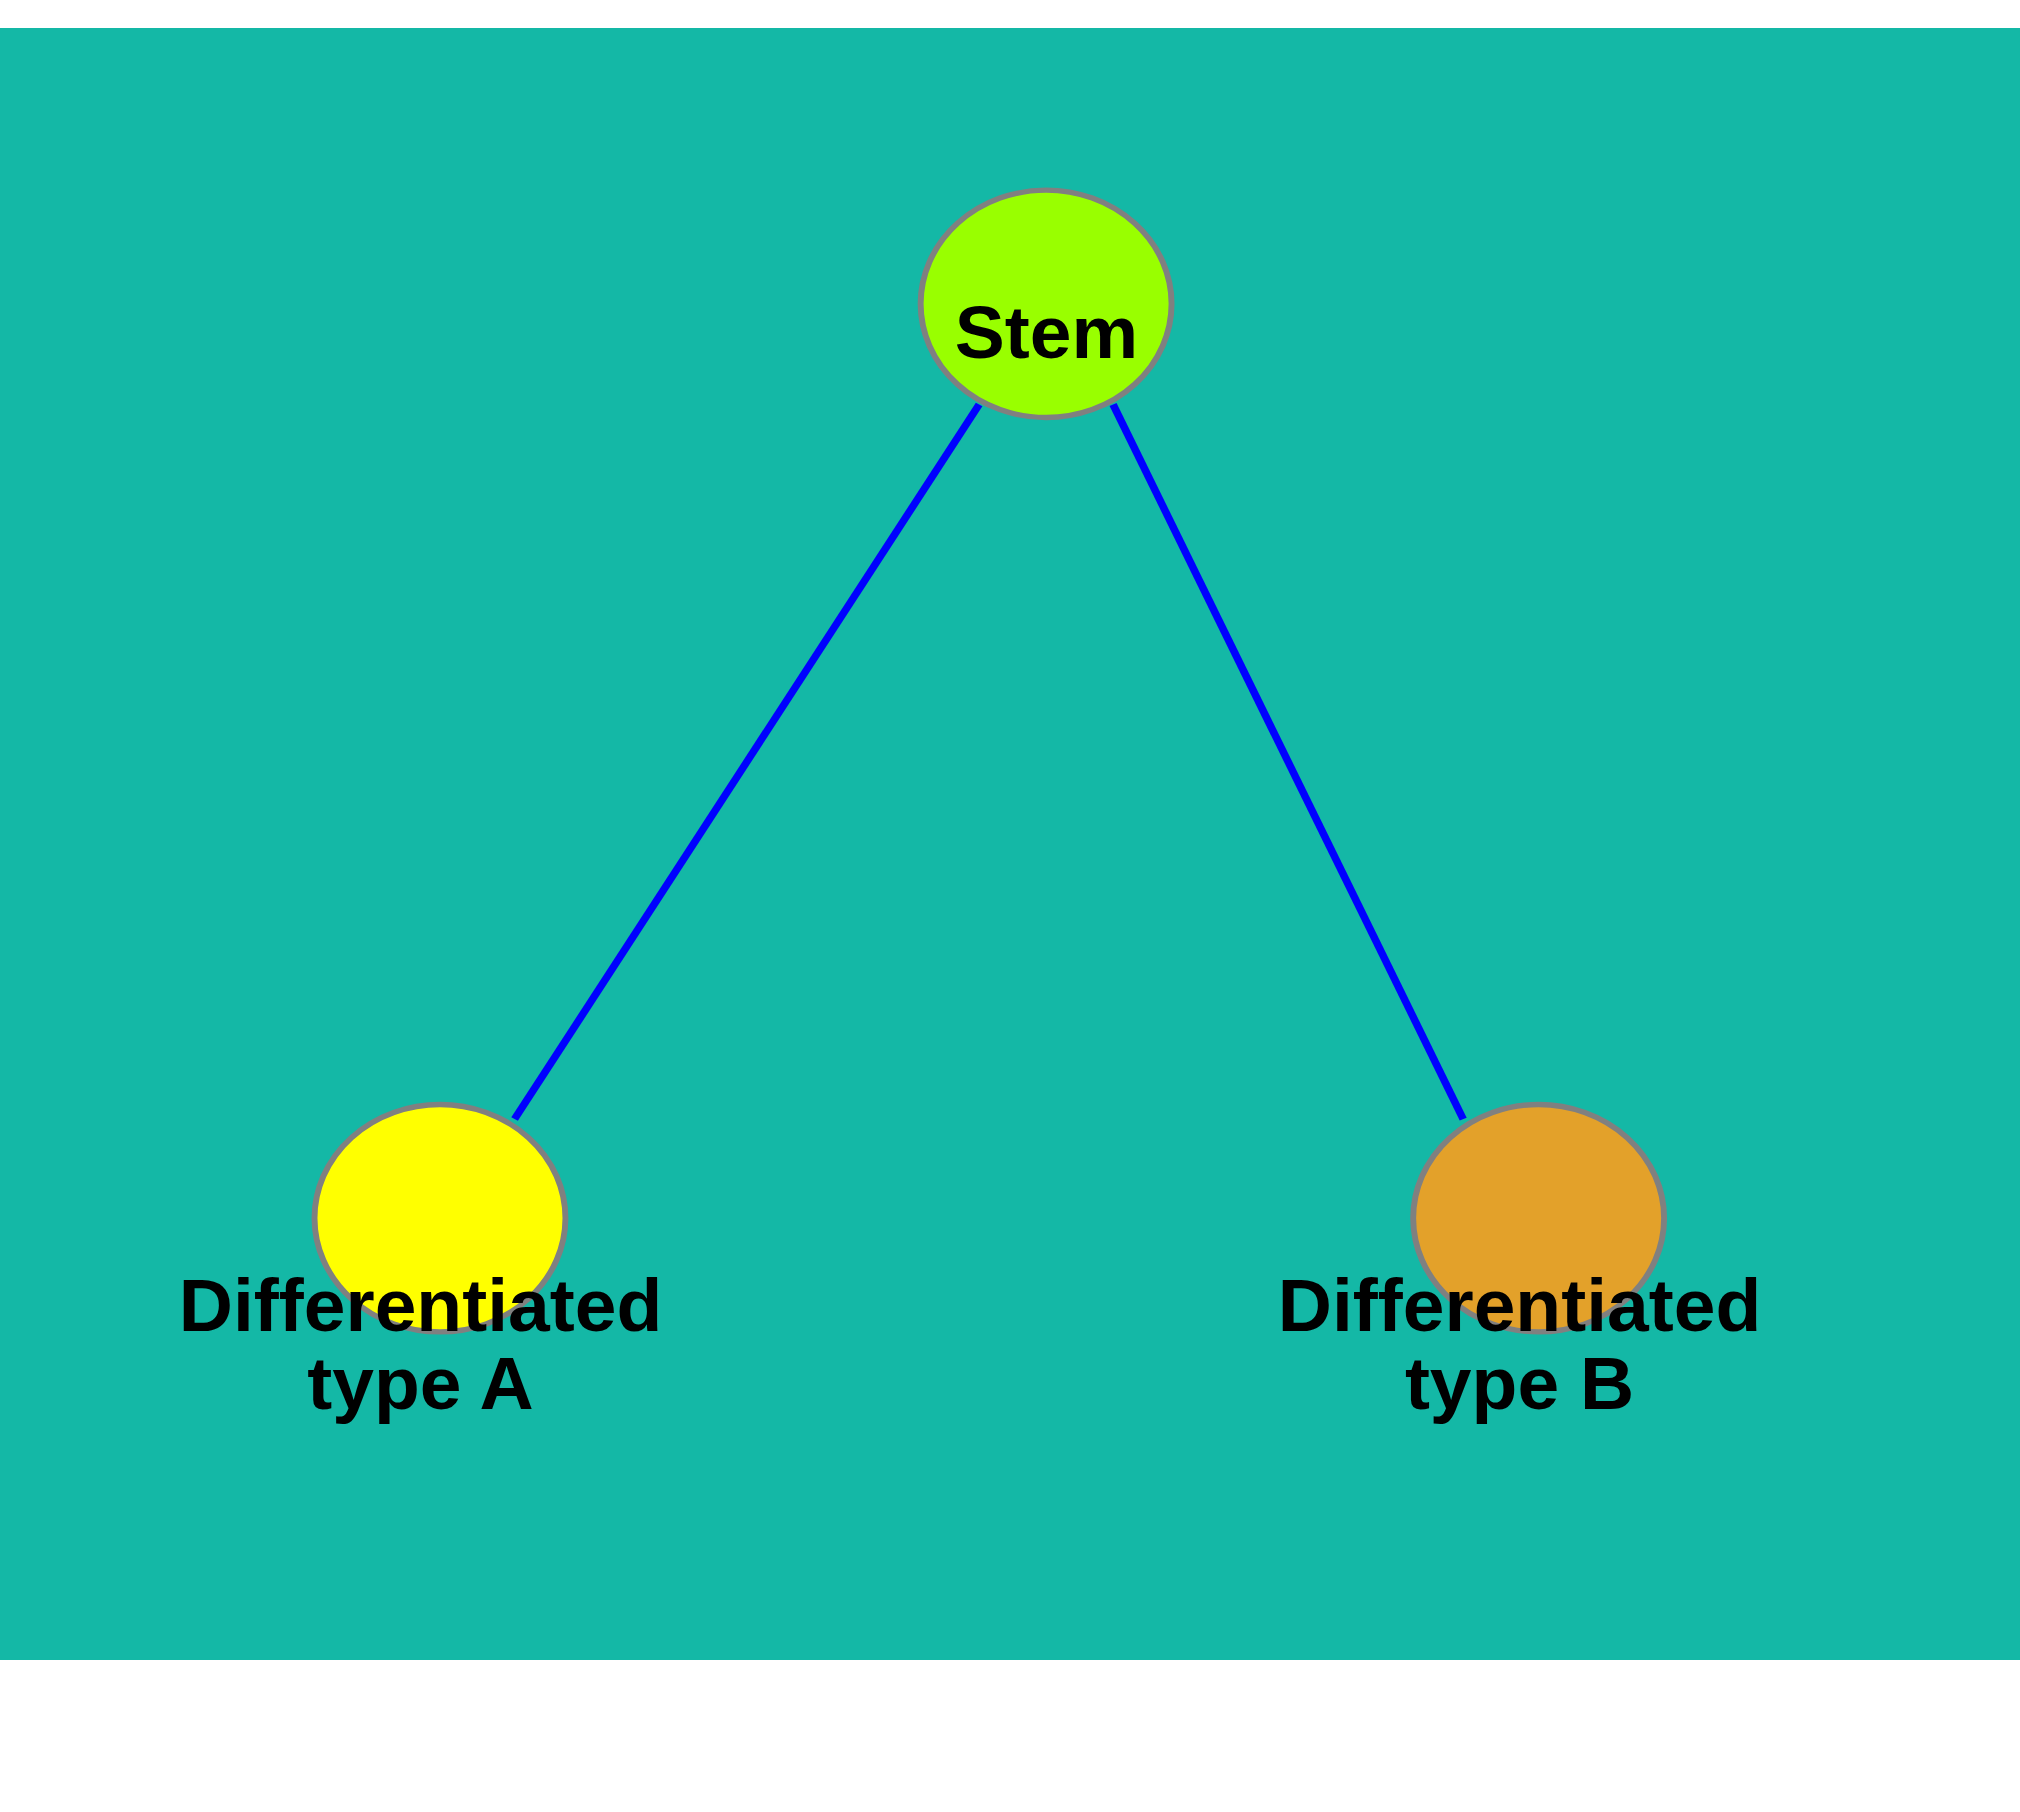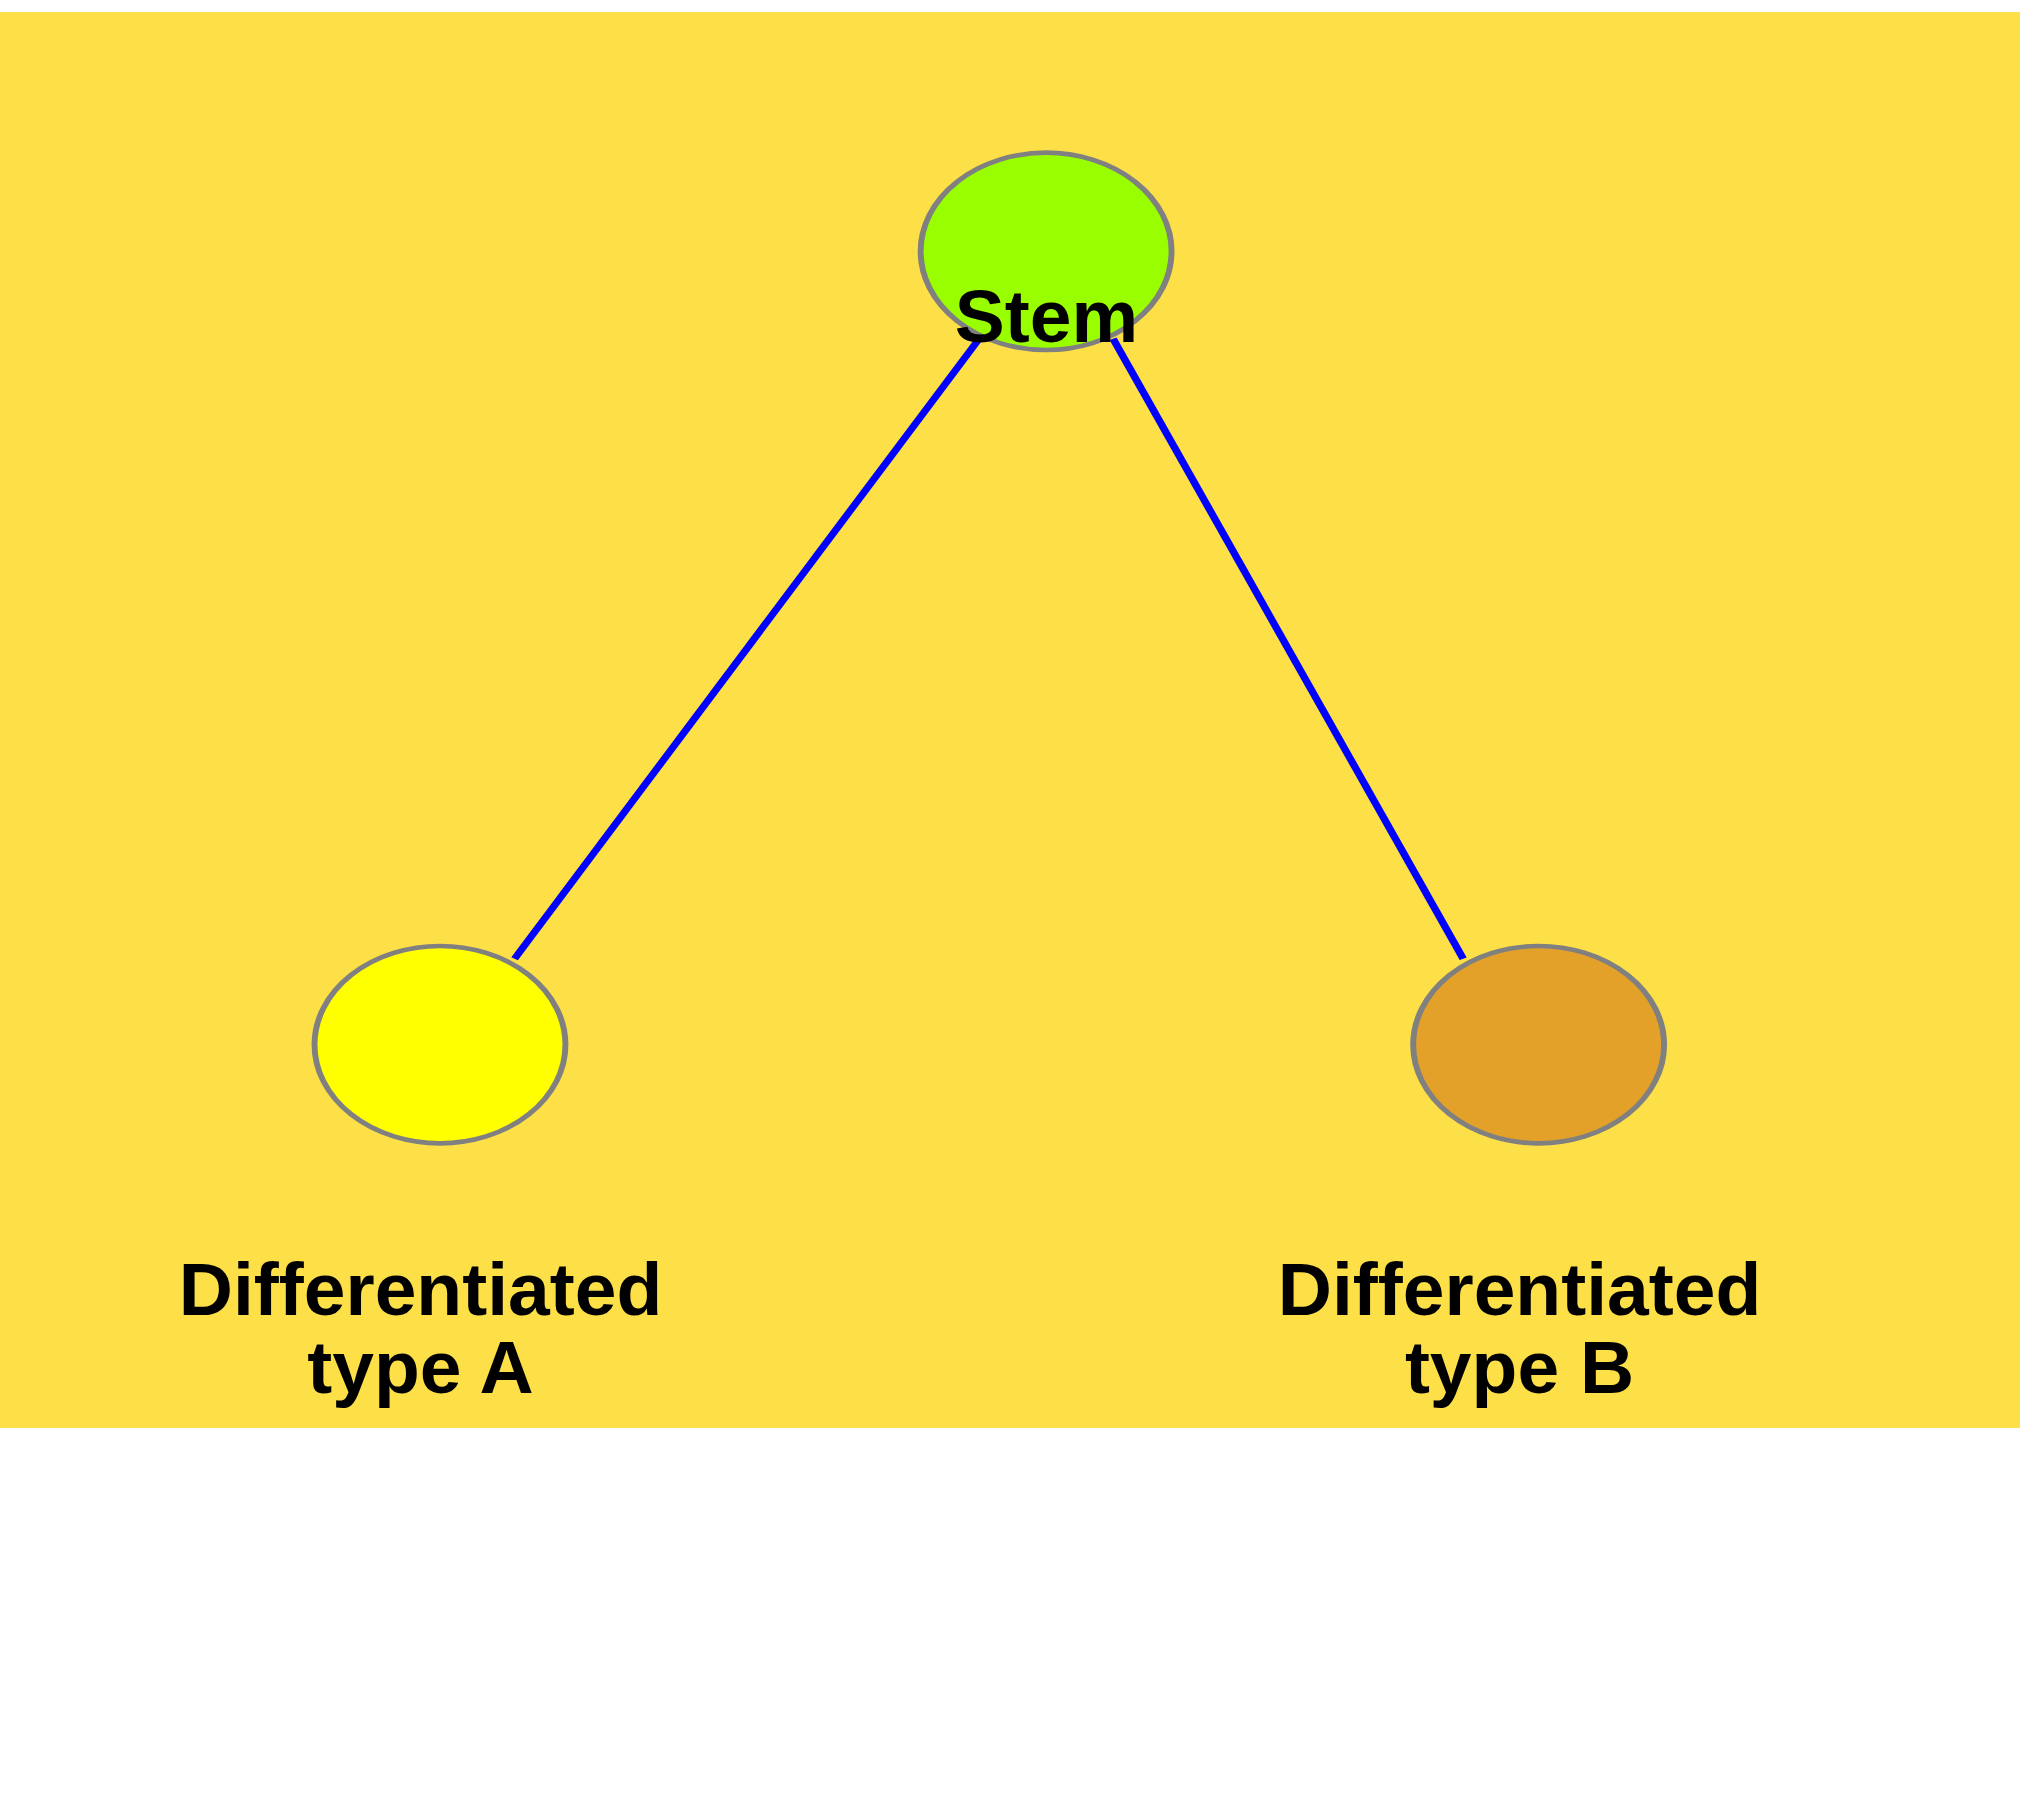--- a/index.html
+++ b/index.html
@@ -39,21 +39,21 @@
     line-height: 1.04;
     white-space: pre;
     pointer-events: none;
     font-family: "Liberation Sans", sans-serif;
   }
 </style>
 </head>
 <body>
 
 <div id="canvas" style="width: 2021px; height: 1812px; background: rgb(255, 255, 255);">
-  <div id="plot-area" style="background: #fde047; height: 1416px;">
+  <div id="plot-area" style="background: #14b8a6; height: 1632px; margin-top: 16px;">
 
     <svg id="graph-svg" viewBox="0 0 2384 2124" preserveAspectRatio="none">
 
       <g>
         <line id="edge0" stroke-linecap="butt" x1="1155" y1="490" x2="607" y2="1420" stroke="#0000ff" stroke-width="9"></line>
         <line id="edge1" stroke-linecap="butt" x1="1313" y1="490" x2="1726" y2="1420" stroke="#0000ff" stroke-width="9"></line>
       </g>
 
       <g>
         <circle id="node0" cx="1234" cy="359" r="148" fill="#99ff00" stroke="#808080" stroke-width="7"></circle>

